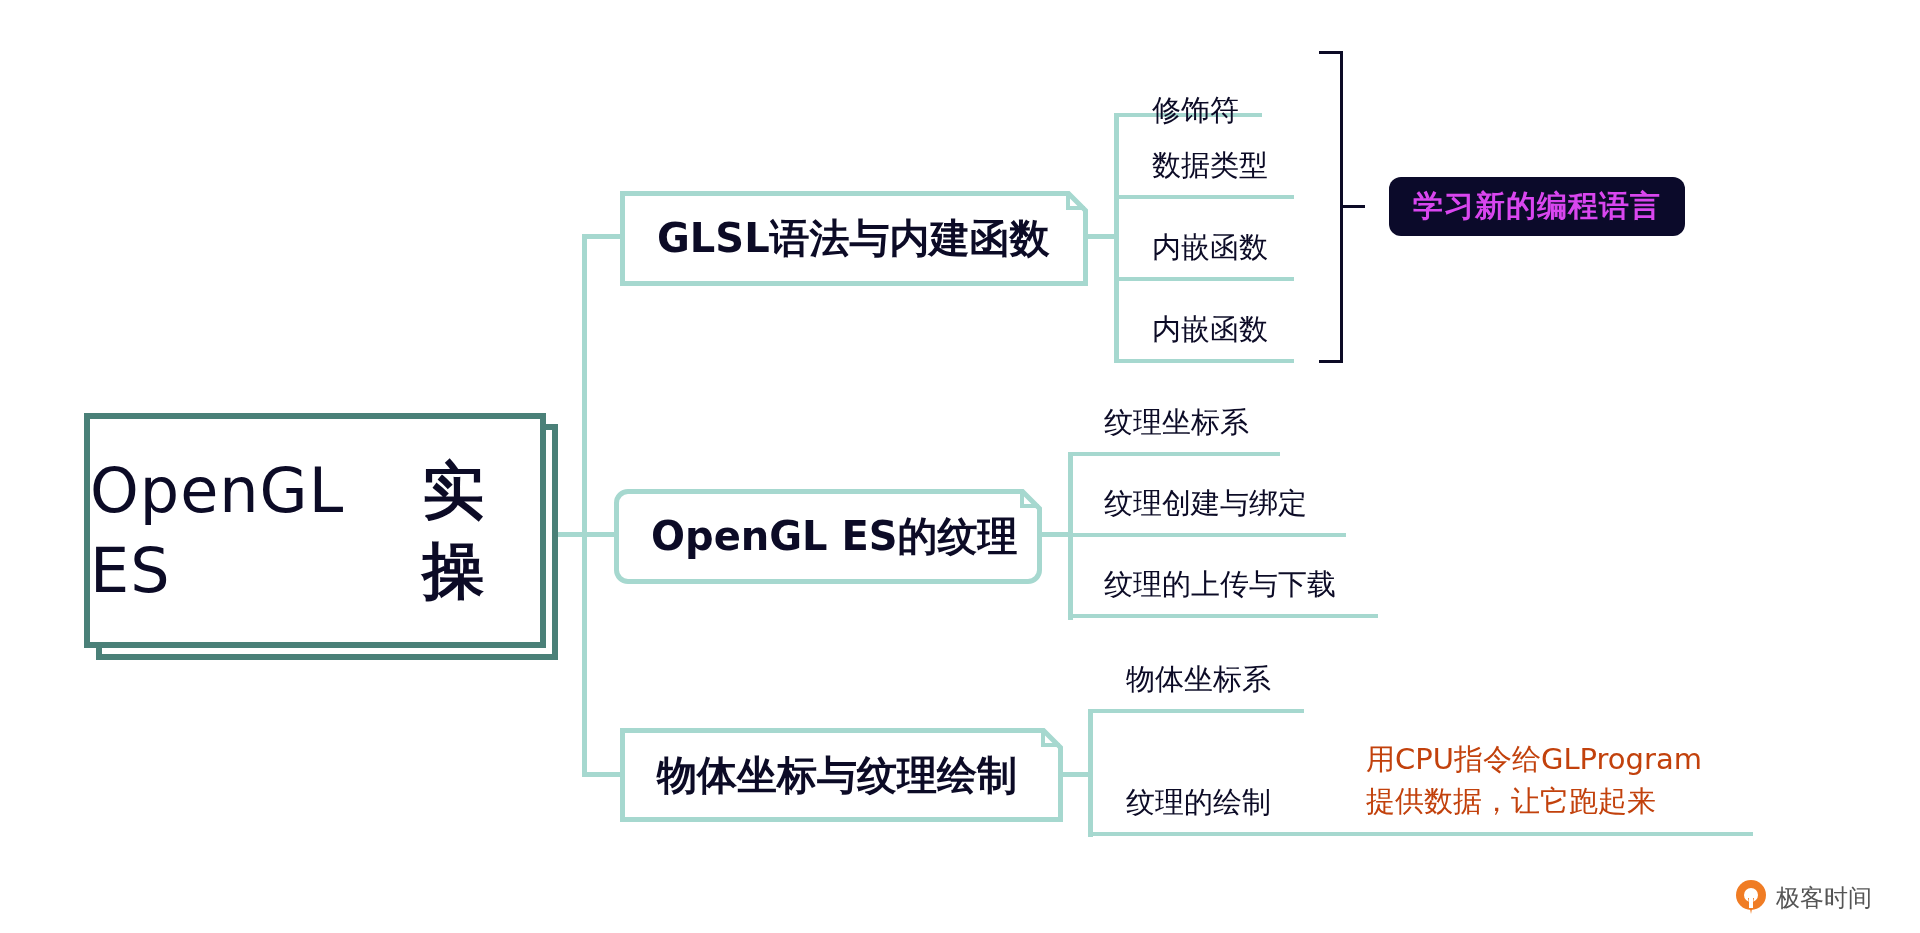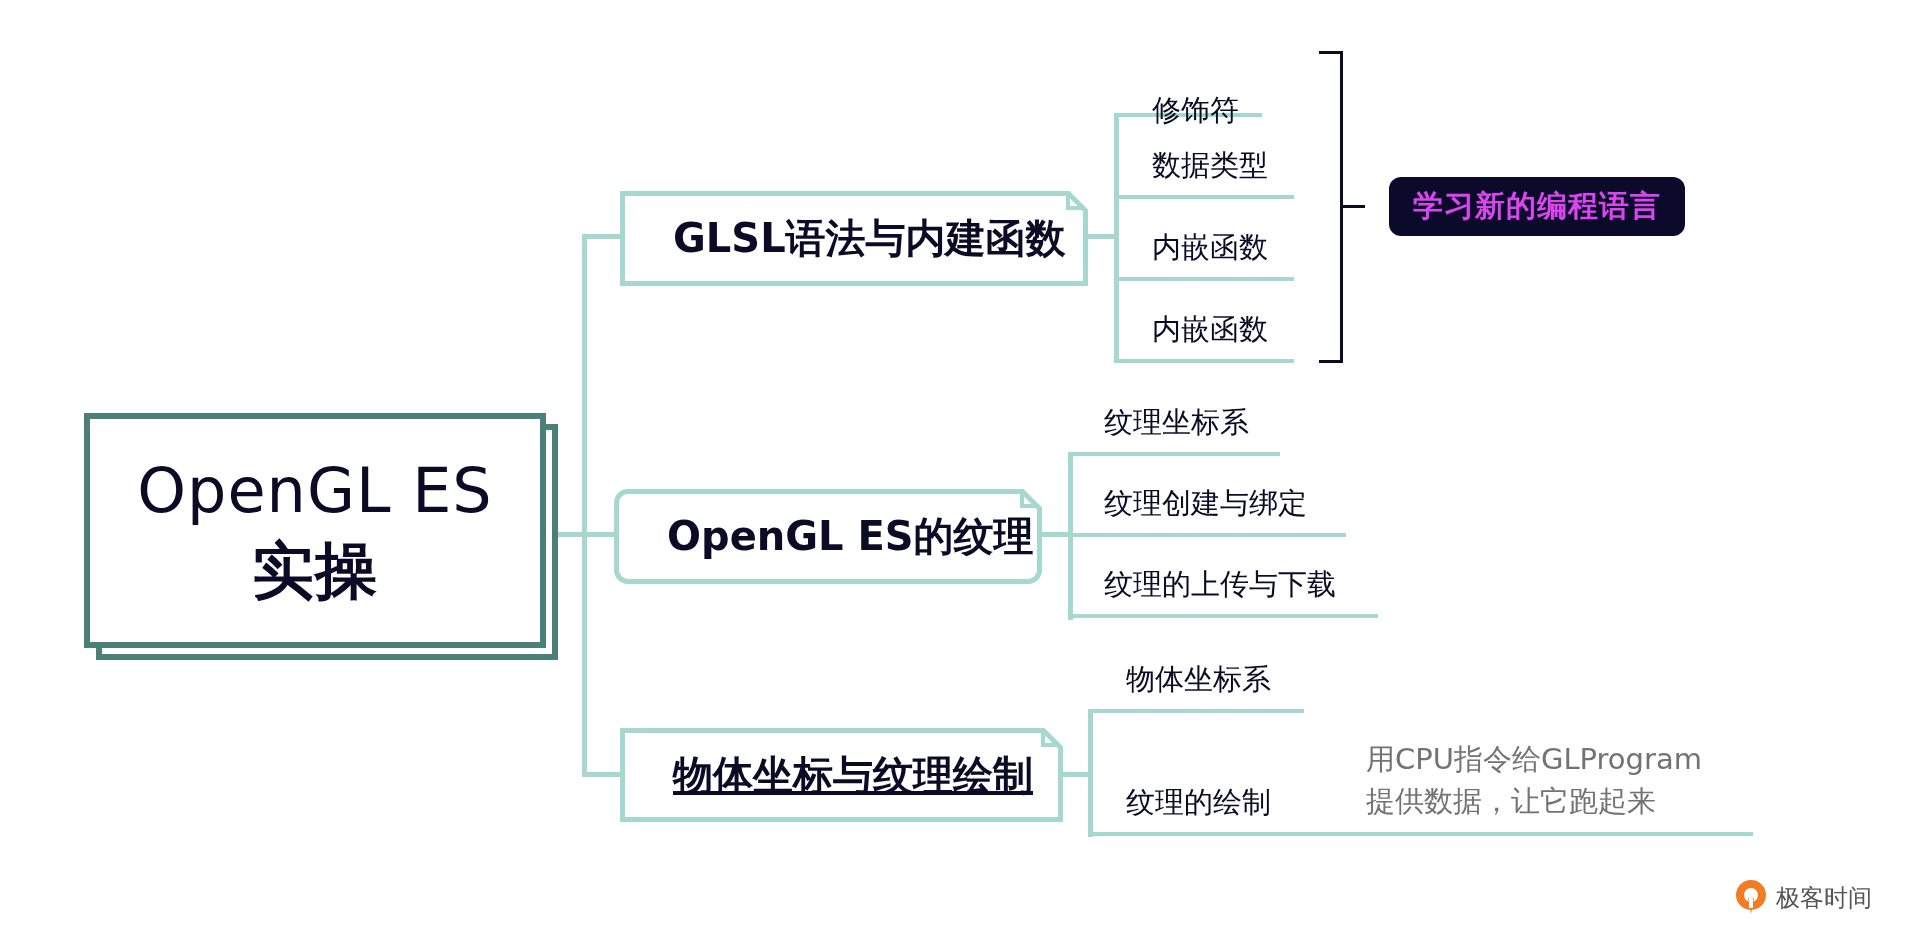--- a/index.html
+++ b/index.html
@@ -3,33 +3,33 @@
 <meta charset="utf-8">
 <style>
   html, body { margin: 0; padding: 0; }
   body { width: 1920px; height: 933px; background: #ffffff; position: relative; overflow: hidden;
          font-family: "DejaVu Sans", "Liberation Sans", sans-serif; color: #0c0b26; }
   .line { position: absolute; background: #a6d8cf; }
   .root-back { position: absolute; left: 96px; top: 424px; width: 450px; height: 224px;
                border: 6px solid #4a8078; background: #fff; }
   .root-front { position: absolute; left: 84px; top: 413px; width: 450px; height: 223px;
                 border: 6px solid #4a8078; background: #fff;
-                display: flex; flex-direction: column; align-items: center; justify-content: center; }
+                display: flex; flex-direction: row; align-items: center; justify-content: center; }
   .root-line { font-size: 62px; font-weight: 500; line-height: 80px; color: #0c0b26; letter-spacing: 1px; }
   .root-line.cn { font-weight: 700; }
   .topic { position: absolute; border: 5px solid #a6d8cf; background: #fff; box-sizing: border-box;
            display: flex; align-items: center; font-size: 40px; font-weight: 700; color: #0c0b26;
-           padding-left: 48px; }
+           padding-left: 32px; }
   .fold { position: absolute; right: -5px; top: -5px; width: 22px; height: 22px; }
   .sub { position: absolute; font-size: 29px; color: #0c0b26; white-space: nowrap; }
   .summary { position: absolute; left: 1389px; top: 177px; width: 296px; height: 59px; background: #0b0a2a;
              border-radius: 12px; color: #d946ef; font-size: 30px; font-weight: 700;
              display: flex; align-items: center; justify-content: center; letter-spacing: 1px; }
   .bracket { position: absolute; background: #0c0b26; }
-  .note { position: absolute; left: 1366px; top: 738px; font-size: 29px; line-height: 42px; color: #737373; }
+  .note { position: absolute; left: 1366px; top: 738px; font-size: 29px; line-height: 42px; color: #c2410c; }
   .logo { position: absolute; left: 1734px; top: 878px; display: flex; align-items: center; }
   .logo-text { font-size: 24px; color: #555555; margin-left: 8px; font-weight: 500; }
 </style>
 </head>
 <body>
 
 <div class="root-back"></div>
 <div class="root-front">
   <div class="root-line">OpenGL ES</div>
   <div class="root-line cn">实操</div>
@@ -76,21 +76,21 @@
 </div>
 <div class="line" style="left:1042px; top:532px; width:30px; height:5px;"></div>
 <div class="line" style="left:1068px; top:452px; width:5px; height:168px;"></div>
 <div class="line" style="left:1068px; top:452px; width:212px; height:4px;"></div>
 <div class="line" style="left:1068px; top:533px; width:278px; height:4px;"></div>
 <div class="line" style="left:1068px; top:614px; width:310px; height:4px;"></div>
 <div class="sub" style="left:1104px; top:403px;">纹理坐标系</div>
 <div class="sub" style="left:1104px; top:484px;">纹理创建与绑定</div>
 <div class="sub" style="left:1104px; top:565px;">纹理的上传与下载</div>
 
-<div class="topic" style="left:620px; top:728px; width:443px; height:94px;text-decoration:underline;">
+<div class="topic" style="left:620px; top:728px; width:443px; height:94px;">
   <span>物体坐标与纹理绘制</span>
   <svg class="fold" viewBox="0 0 22 22">
     <polygon points="0,0 22,22 22,0" fill="#fff"></polygon>
     <polyline points="0,2.5 2.5,2.5 19.5,19.5 19.5,22" fill="none" stroke="#a6d8cf" stroke-width="5"></polyline>
     <polyline points="2,2 2,17 19,17" fill="none" stroke="#a6d8cf" stroke-width="4"></polyline>
   </svg>
 </div>
 <div class="line" style="left:1063px; top:772px; width:30px; height:5px;"></div>
 <div class="line" style="left:1088px; top:709px; width:5px; height:128px;"></div>
 <div class="line" style="left:1088px; top:709px; width:216px; height:4px;"></div>

